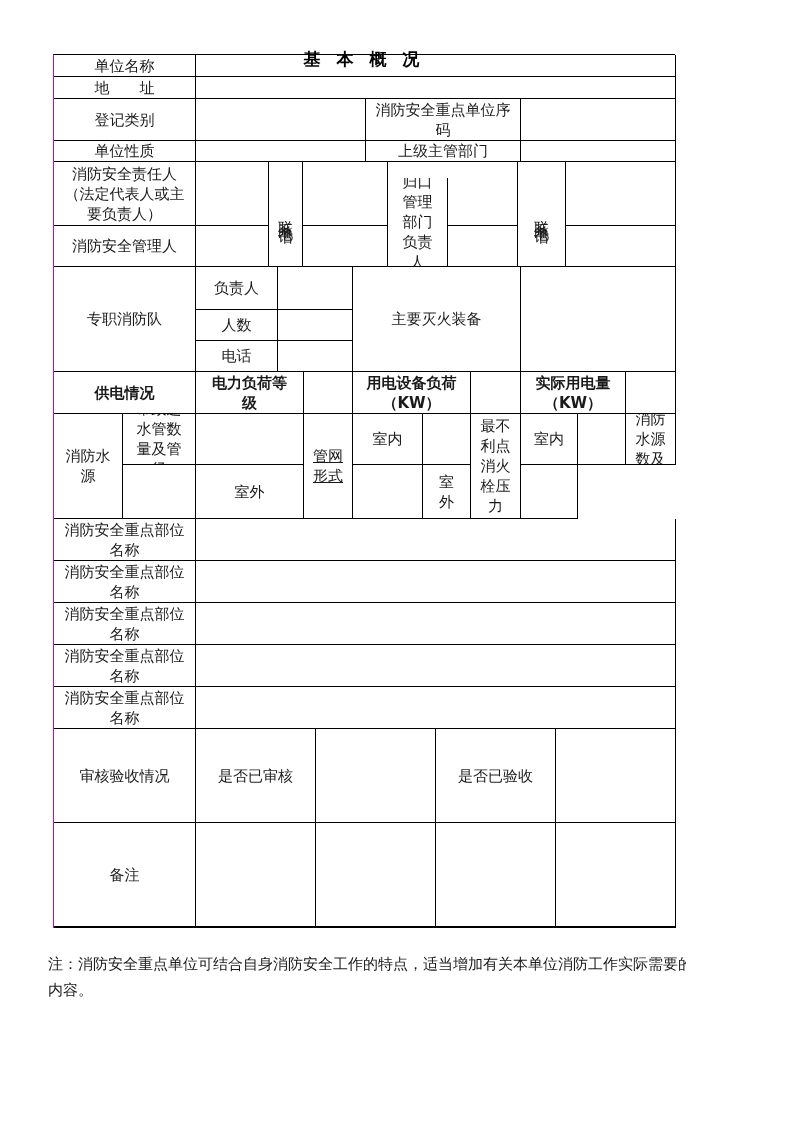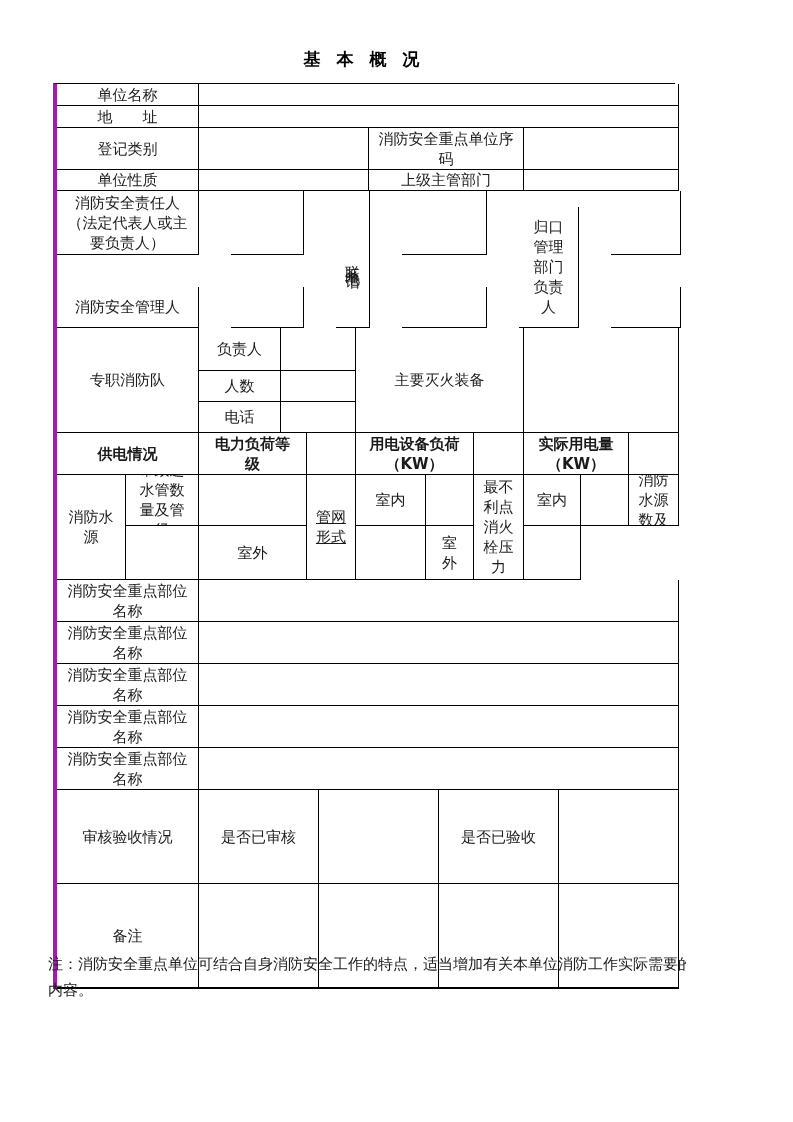--- a/index.html
+++ b/index.html
@@ -20,24 +20,24 @@
     width: 622px;
     text-align: center;
     font-size: 17px;
     font-weight: bold;
     letter-spacing: 5px;
     color: #000;
   }
   .tbl {
     position: absolute;
     left: 53px;
-    top: 83px;
+    top: 54px;
     width: 622px;
     border-top: 1px solid #000;
-    border-left: 4px solid #a21caf;
+    border-left: 1px solid #a21caf;
   }
   .sec { display: grid; }
   .cell {
     border-right: 1px solid #000;
     border-bottom: 1px solid #000;
     display: flex;
     align-items: center;
     justify-content: center;
     text-align: center;
     padding: 0 9px;
@@ -84,21 +84,21 @@
       <div class="cell">登记类别</div>
       <div class="cell"></div>
       <div class="cell">消防安全重点单位序码</div>
       <div class="cell"></div>
       <div class="cell">单位性质</div>
       <div class="cell"></div>
       <div class="cell">上级主管部门</div>
       <div class="cell"></div>
     </div>
 
-    <div class="sec" style="grid-template-columns:142px 73px 34px 85px 60px 70px 48px 110px; grid-template-rows:64px 41px;gap:32px;">
+    <div class="sec" style="grid-template-columns:142px 73px 34px 85px 60px 70px 48px 110px; grid-template-rows:64px 41px;">
       <div class="cell">消防安全责任人（法定代表人或主要负责人）</div>
       <div class="cell"></div>
       <div class="cell vert" style="grid-row:span 2;">联系电话</div>
       <div class="cell"></div>
       <div class="cell" style="grid-row:span 2;margin-top:16px;">归口管理部门负责人</div>
       <div class="cell"></div>
       <div class="cell vert" style="grid-row:span 2;">联系电话</div>
       <div class="cell"></div>
       <div class="cell">消防安全管理人</div>
       <div class="cell"></div>

